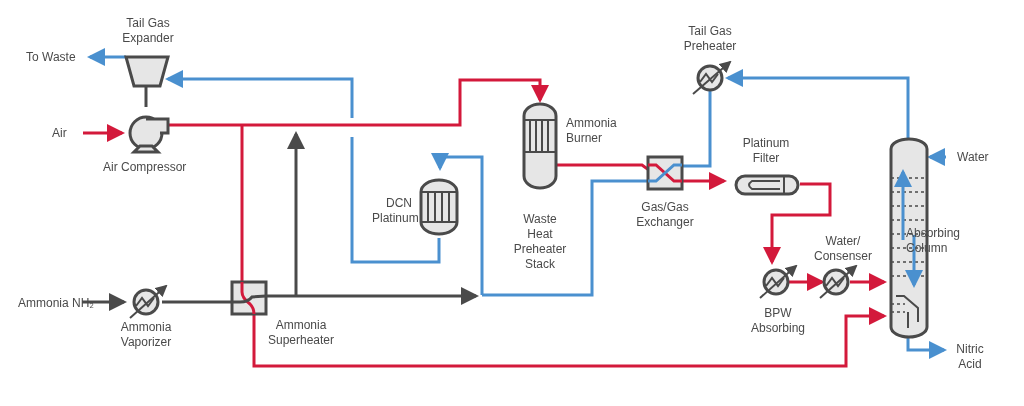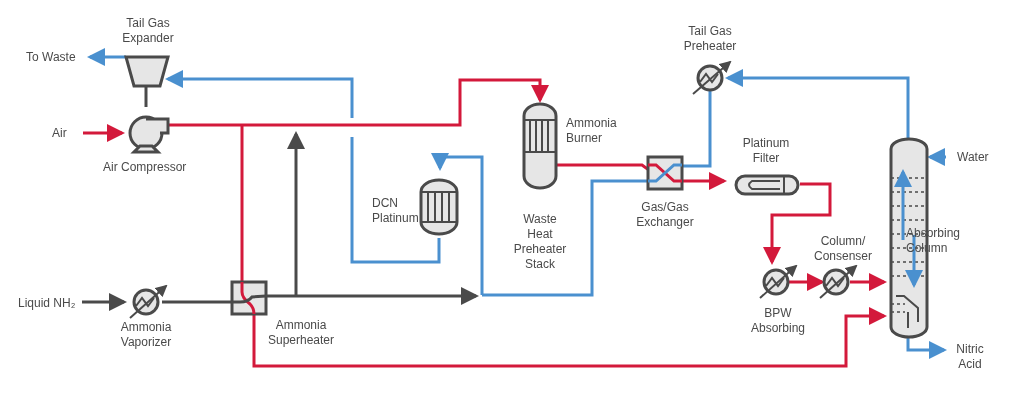--- a/index.html
+++ b/index.html
@@ -115,30 +115,30 @@
   </g>
 </svg>
 
 <div class="lbl" style="left:26px;top:50px">To Waste</div>
 <div class="lbl c" style="left:120px;top:16px;width:56px">
     <div>Tail Gas</div>
     <div>Expander</div>
   </div>
 <div class="lbl" style="left:52px;top:126px">Air</div>
 <div class="lbl" style="left:103px;top:160px">Air Compressor</div>
-<div class="lbl" style="left:18px;top:296px">Liquid NH₂</div>
+<div class="lbl" style="left:18px;top:296px">Ammonia NH₂</div>
 <div class="lbl c" style="left:116px;top:320px;width:60px">
     <div>Ammonia</div>
     <div>Vaporizer</div>
   </div>
 <div class="lbl c" style="left:266px;top:318px;width:70px">
     <div>Ammonia</div>
     <div>Superheater</div>
   </div>
-<div class="lbl" style="left:372px;top:196px;width:40px">
+<div class="lbl" style="left:372px;top:196px;text-align:right;width:40px">
     <div>DCN</div>
     <div>Platinum</div>
   </div>
 <div class="lbl" style="left:566px;top:116px">
     <div>Ammonia</div>
     <div>Burner</div>
   </div>
 <div class="lbl c" style="left:510px;top:212px;width:60px">
     <div>Waste</div>
     <div>Heat</div>
@@ -151,21 +151,21 @@
   </div>
 <div class="lbl c" style="left:632px;top:200px;width:66px">
     <div>Gas/Gas</div>
     <div>Exchanger</div>
   </div>
 <div class="lbl c" style="left:738px;top:136px;width:56px">
     <div>Platinum</div>
     <div>Filter</div>
   </div>
 <div class="lbl c" style="left:812px;top:234px;width:62px">
-    <div>Column/</div>
+    <div>Water/</div>
     <div>Consenser</div>
   </div>
 <div class="lbl c" style="left:744px;top:306px;width:68px">
     <div>BPW</div>
     <div>Absorbing</div>
   </div>
 <div class="lbl" style="left:957px;top:150px">Water</div>
 <div class="lbl" style="left:906px;top:226px">
     <div>Absorbing</div>
     <div>Column</div>

